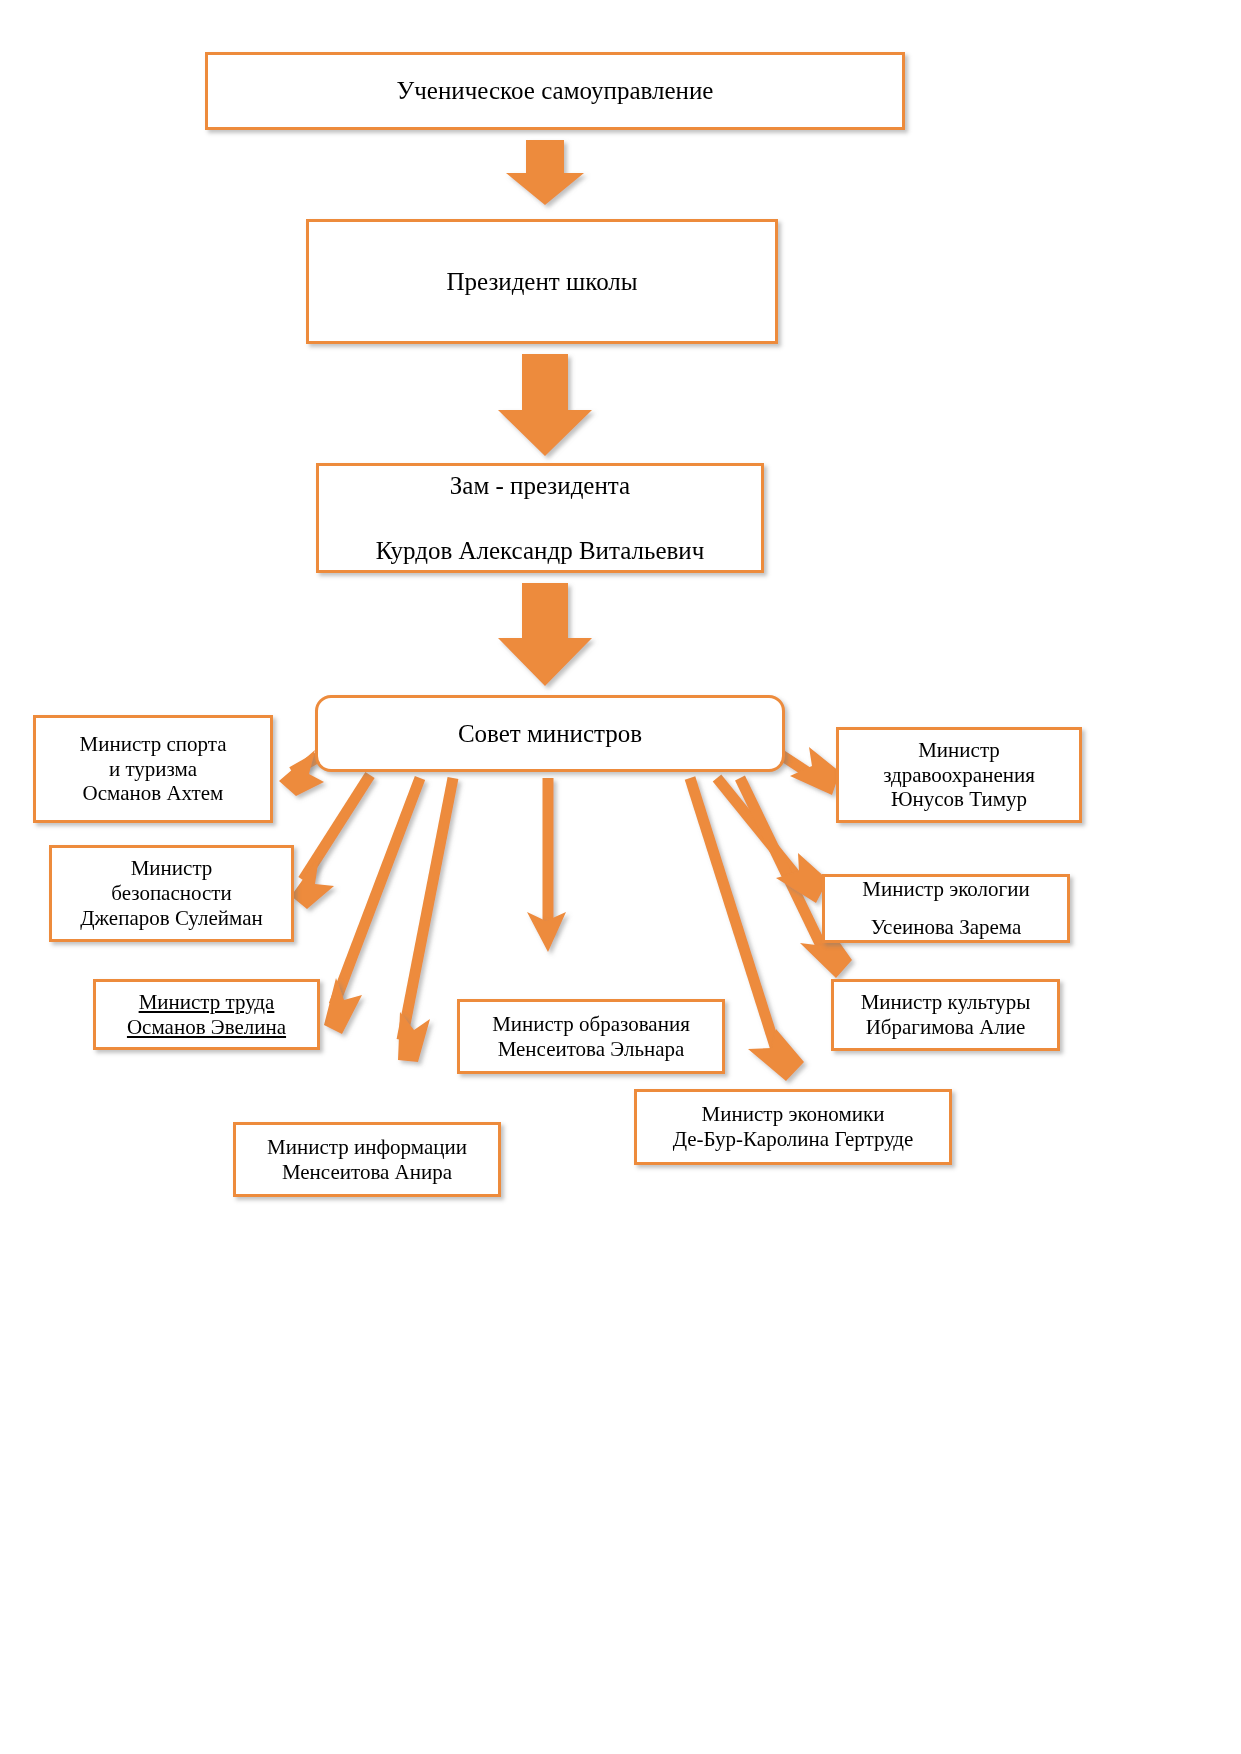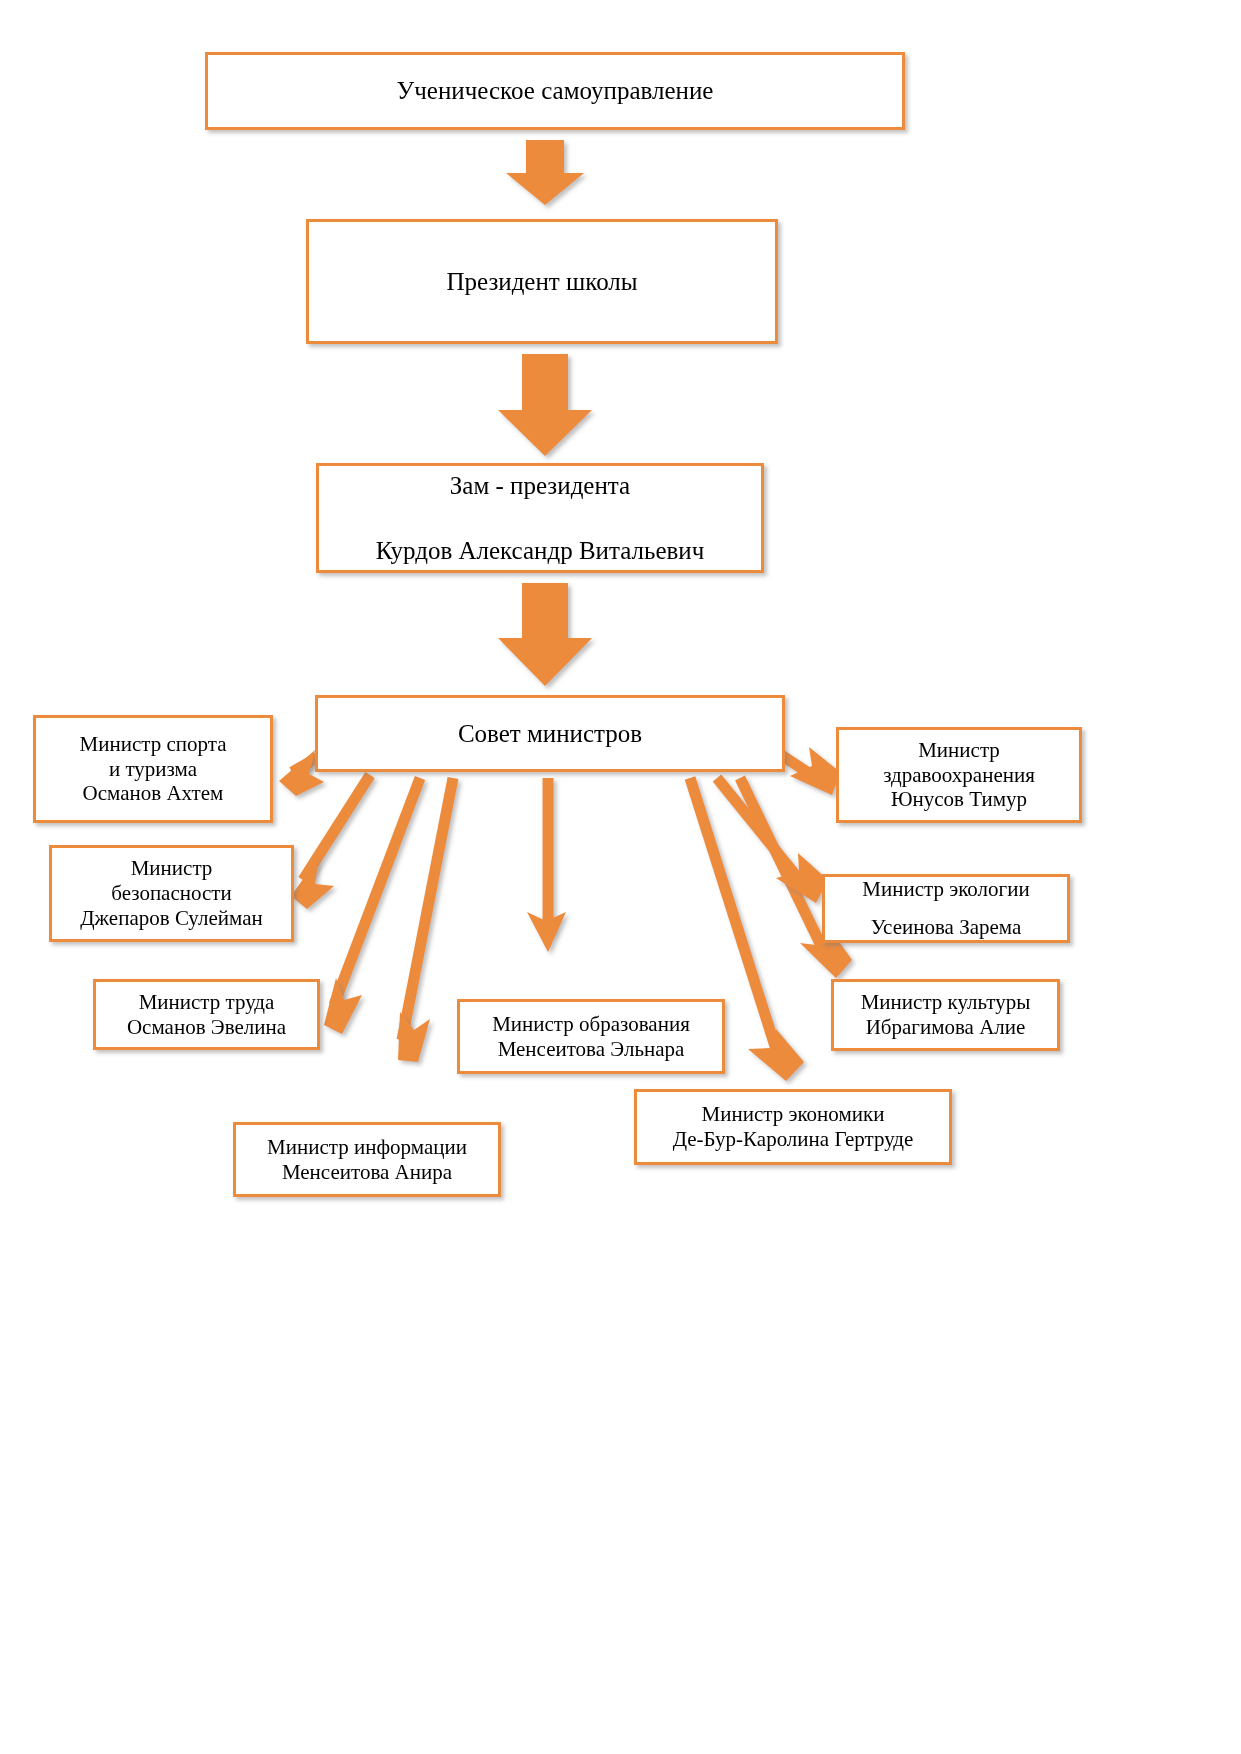--- a/index.html
+++ b/index.html
@@ -39,28 +39,28 @@
     display:block;
     white-space:nowrap;
     line-height:1.18;
   }
   
   #node-root{ left:205px; top:52px; width:700px; height:78px; font-size:25px; }
   #node-president{ left:306px; top:219px; width:472px; height:125px; font-size:25px; }
   #node-president .line+.line{ margin-top:26px; }
   #node-vice{ left:316px; top:463px; width:448px; height:110px; font-size:25px; }
   #node-vice .line+.line{ margin-top:36px; }
-  #node-council{ left:315px; top:695px; width:470px; height:77px; font-size:25px; }
+  #node-council{ left:315px; top:695px; width:470px; height:77px; font-size:25px;border-radius:16px; }
 
   
   #node-sport{ left:33px; top:715px; width:240px; height:108px; font-size:21px; }
   #node-health{ left:836px; top:727px; width:246px; height:96px; font-size:21px; }
   #node-security{ left:49px; top:845px; width:245px; height:97px; font-size:21px; }
   #node-ecology{ left:822px; top:874px; width:248px; height:69px; font-size:21px;justify-content:space-between; }
-  #node-labour{ left:93px; top:979px; width:227px; height:71px; font-size:21px; }
+  #node-labour{ left:93px; top:979px; width:227px; height:71px; font-size:21px;text-decoration:underline; }
   #node-education{ left:457px; top:971px; width:268px; height:75px; font-size:21px;margin-top:28px; }
   #node-culture{ left:831px; top:979px; width:229px; height:72px; font-size:21px; }
   #node-information{ left:233px; top:1085px; width:268px; height:75px; font-size:21px;margin-top:37px; }
   #node-economy{ left:634px; top:1089px; width:318px; height:76px; font-size:21px; }
 </style>
 </head>
 <body>
 
 <div id="page">
 

